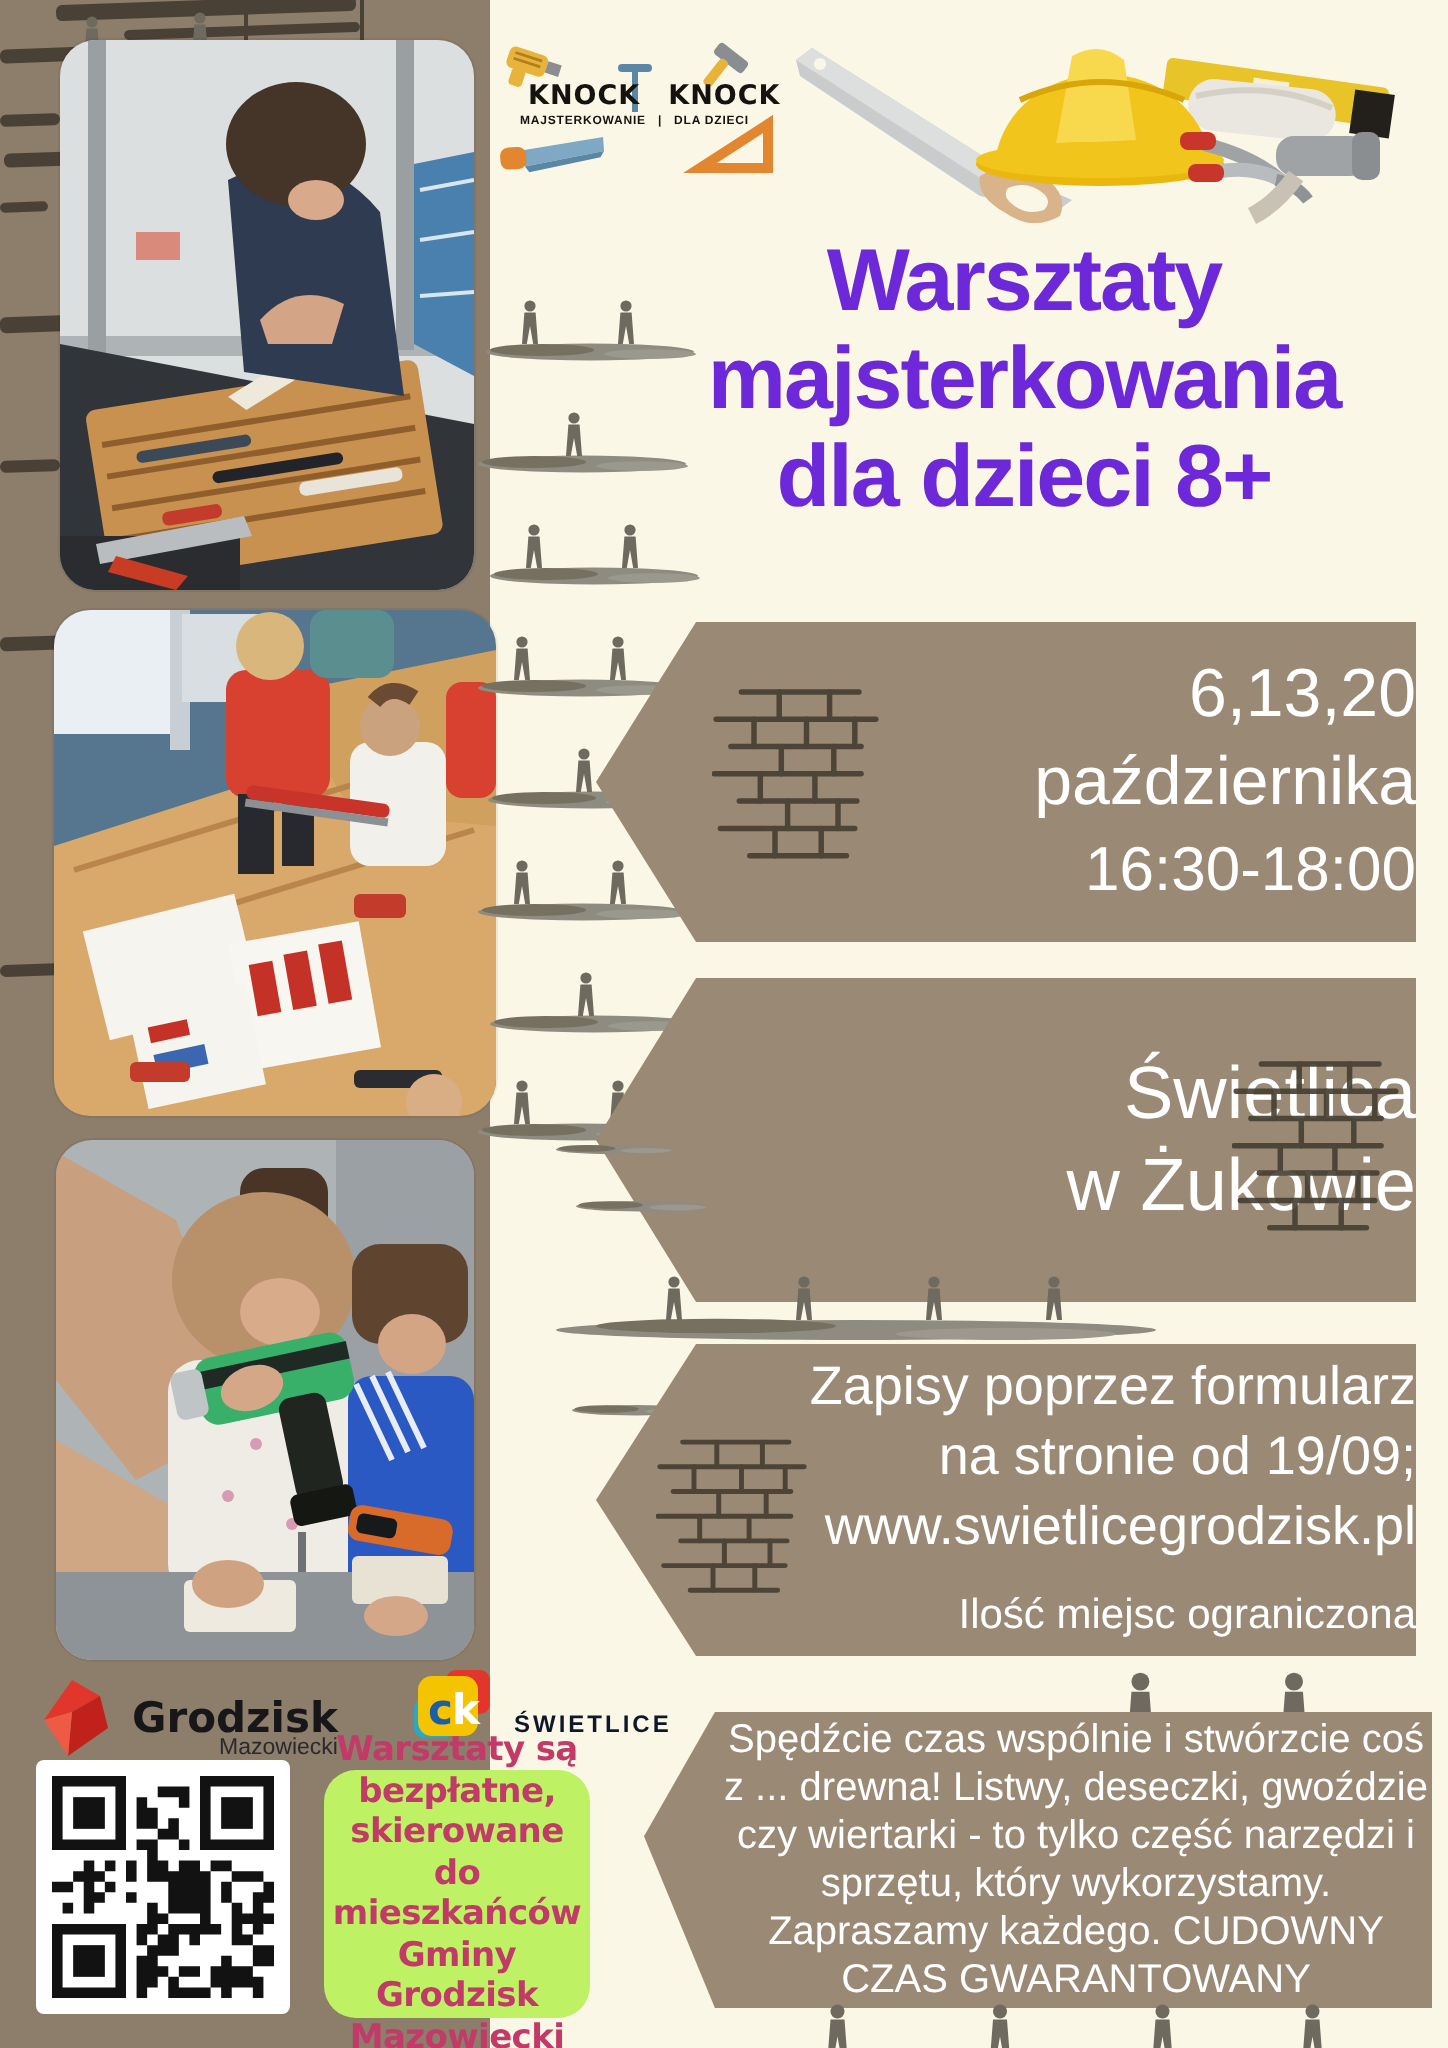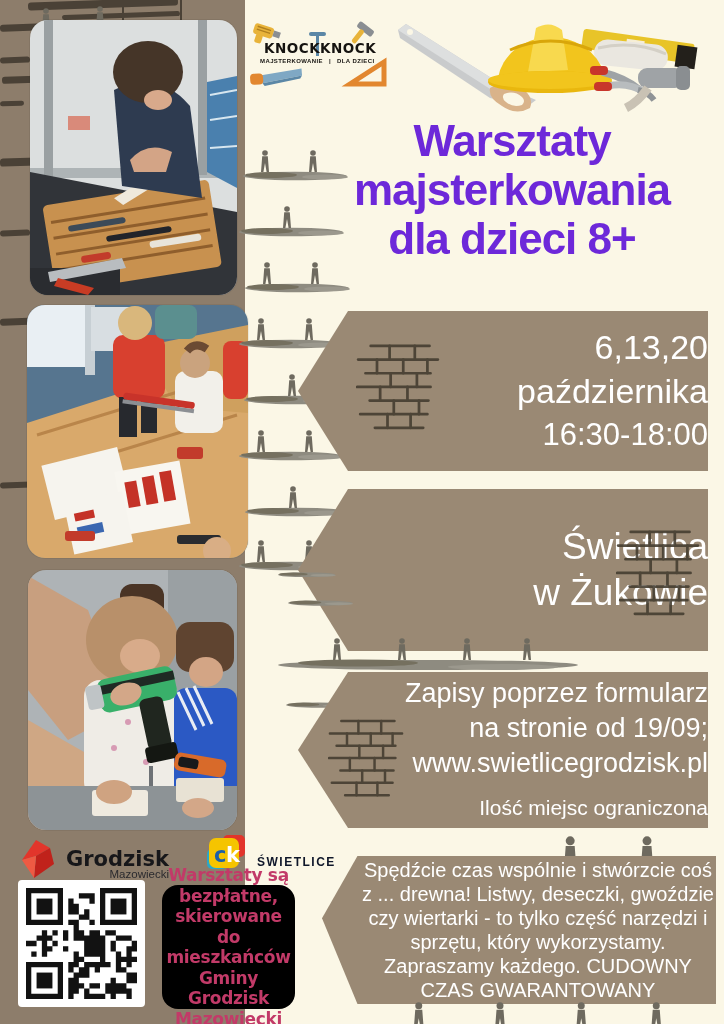--- a/index.html
+++ b/index.html
@@ -11,21 +11,21 @@
   .dash{position:absolute;background:#4A4136;border-radius:3px;transform:rotate(-2deg)}
   .hangline{position:absolute;width:2px;background:#4A4136}
   
   .photo{position:absolute;border-radius:18px;overflow:hidden;box-shadow:0 0 0 1px rgba(0,0,0,.06)}
   .photo svg{display:block;width:100%;height:100%}
   .p1{left:30px;top:20px;width:207px;height:275px}
   .p2{left:27px;top:305px;width:221px;height:253px}
   .p3{left:28px;top:570px;width:209px;height:260px}
   
   .klogo{position:absolute;left:250px;top:18px;width:138px;height:70px;color:#151310}
-  .klogo .kwords{position:absolute;left:14px;top:22px;width:118px;display:flex;gap:0;
+  .klogo .kwords{position:absolute;left:14px;top:22px;width:118px;display:flex;gap:14px;
      font-weight:700;font-size:13.5px;letter-spacing:.5px;font-family:"DejaVu Sans",sans-serif}
   .klogo .ksub{position:absolute;left:10px;top:40px;width:124px;font-size:6px;font-weight:700;
      letter-spacing:.4px;display:flex;gap:6px;white-space:nowrap}
   .klogo svg{position:absolute;left:0;top:0;width:138px;height:70px}
   
   .tools{position:absolute;left:386px;top:2px;width:334px;height:116px}
   .tools svg{width:100%;height:100%}
   
   .title{position:absolute;left:300px;top:116px;width:424px;text-align:center;
          color:#6d28d9;font-weight:700;font-size:44px;line-height:49px;letter-spacing:-1px}
@@ -49,21 +49,21 @@
   
   .grodzisk{position:absolute;left:20px;top:836px;width:150px;height:44px;display:flex;align-items:flex-end;gap:8px}
   .grodzisk .gname{font-weight:700;font-size:21px;color:#17171a;line-height:18px;font-family:"DejaVu Sans",sans-serif}
   .grodzisk .gsub{font-size:11.5px;color:#2a2a2e;font-weight:400;text-align:right}
   .cklogo{position:absolute;left:205px;top:831px;width:150px;height:42px;display:flex;align-items:flex-end;gap:8px}
   .cklogo .cklabel{font-size:12px;font-weight:700;letter-spacing:1.5px;color:#0f172a;padding-bottom:4px}
   
   .qr{position:absolute;left:18px;top:880px;width:127px;height:127px;background:#fff;border-radius:4px;
       display:flex;align-items:center;justify-content:center}
   
-  .freebox{position:absolute;left:162px;top:885px;width:133px;height:124px;background:#000000;
+  .freebox{position:absolute;left:162px;top:885px;width:133px;height:124px;background:#bef264;
       border-radius:16px;color:#C23A68;font-weight:700;font-size:17px;line-height:20.5px;
       display:flex;flex-direction:column;justify-content:center;text-align:center;
       font-family:"DejaVu Sans",sans-serif;letter-spacing:-.3px}
 </style>
 </head>
 <body>
 
 <svg width="0" height="0" style="position:absolute" aria-hidden="true">
   <defs>
     <g id="person" fill="#6E6A5F">

